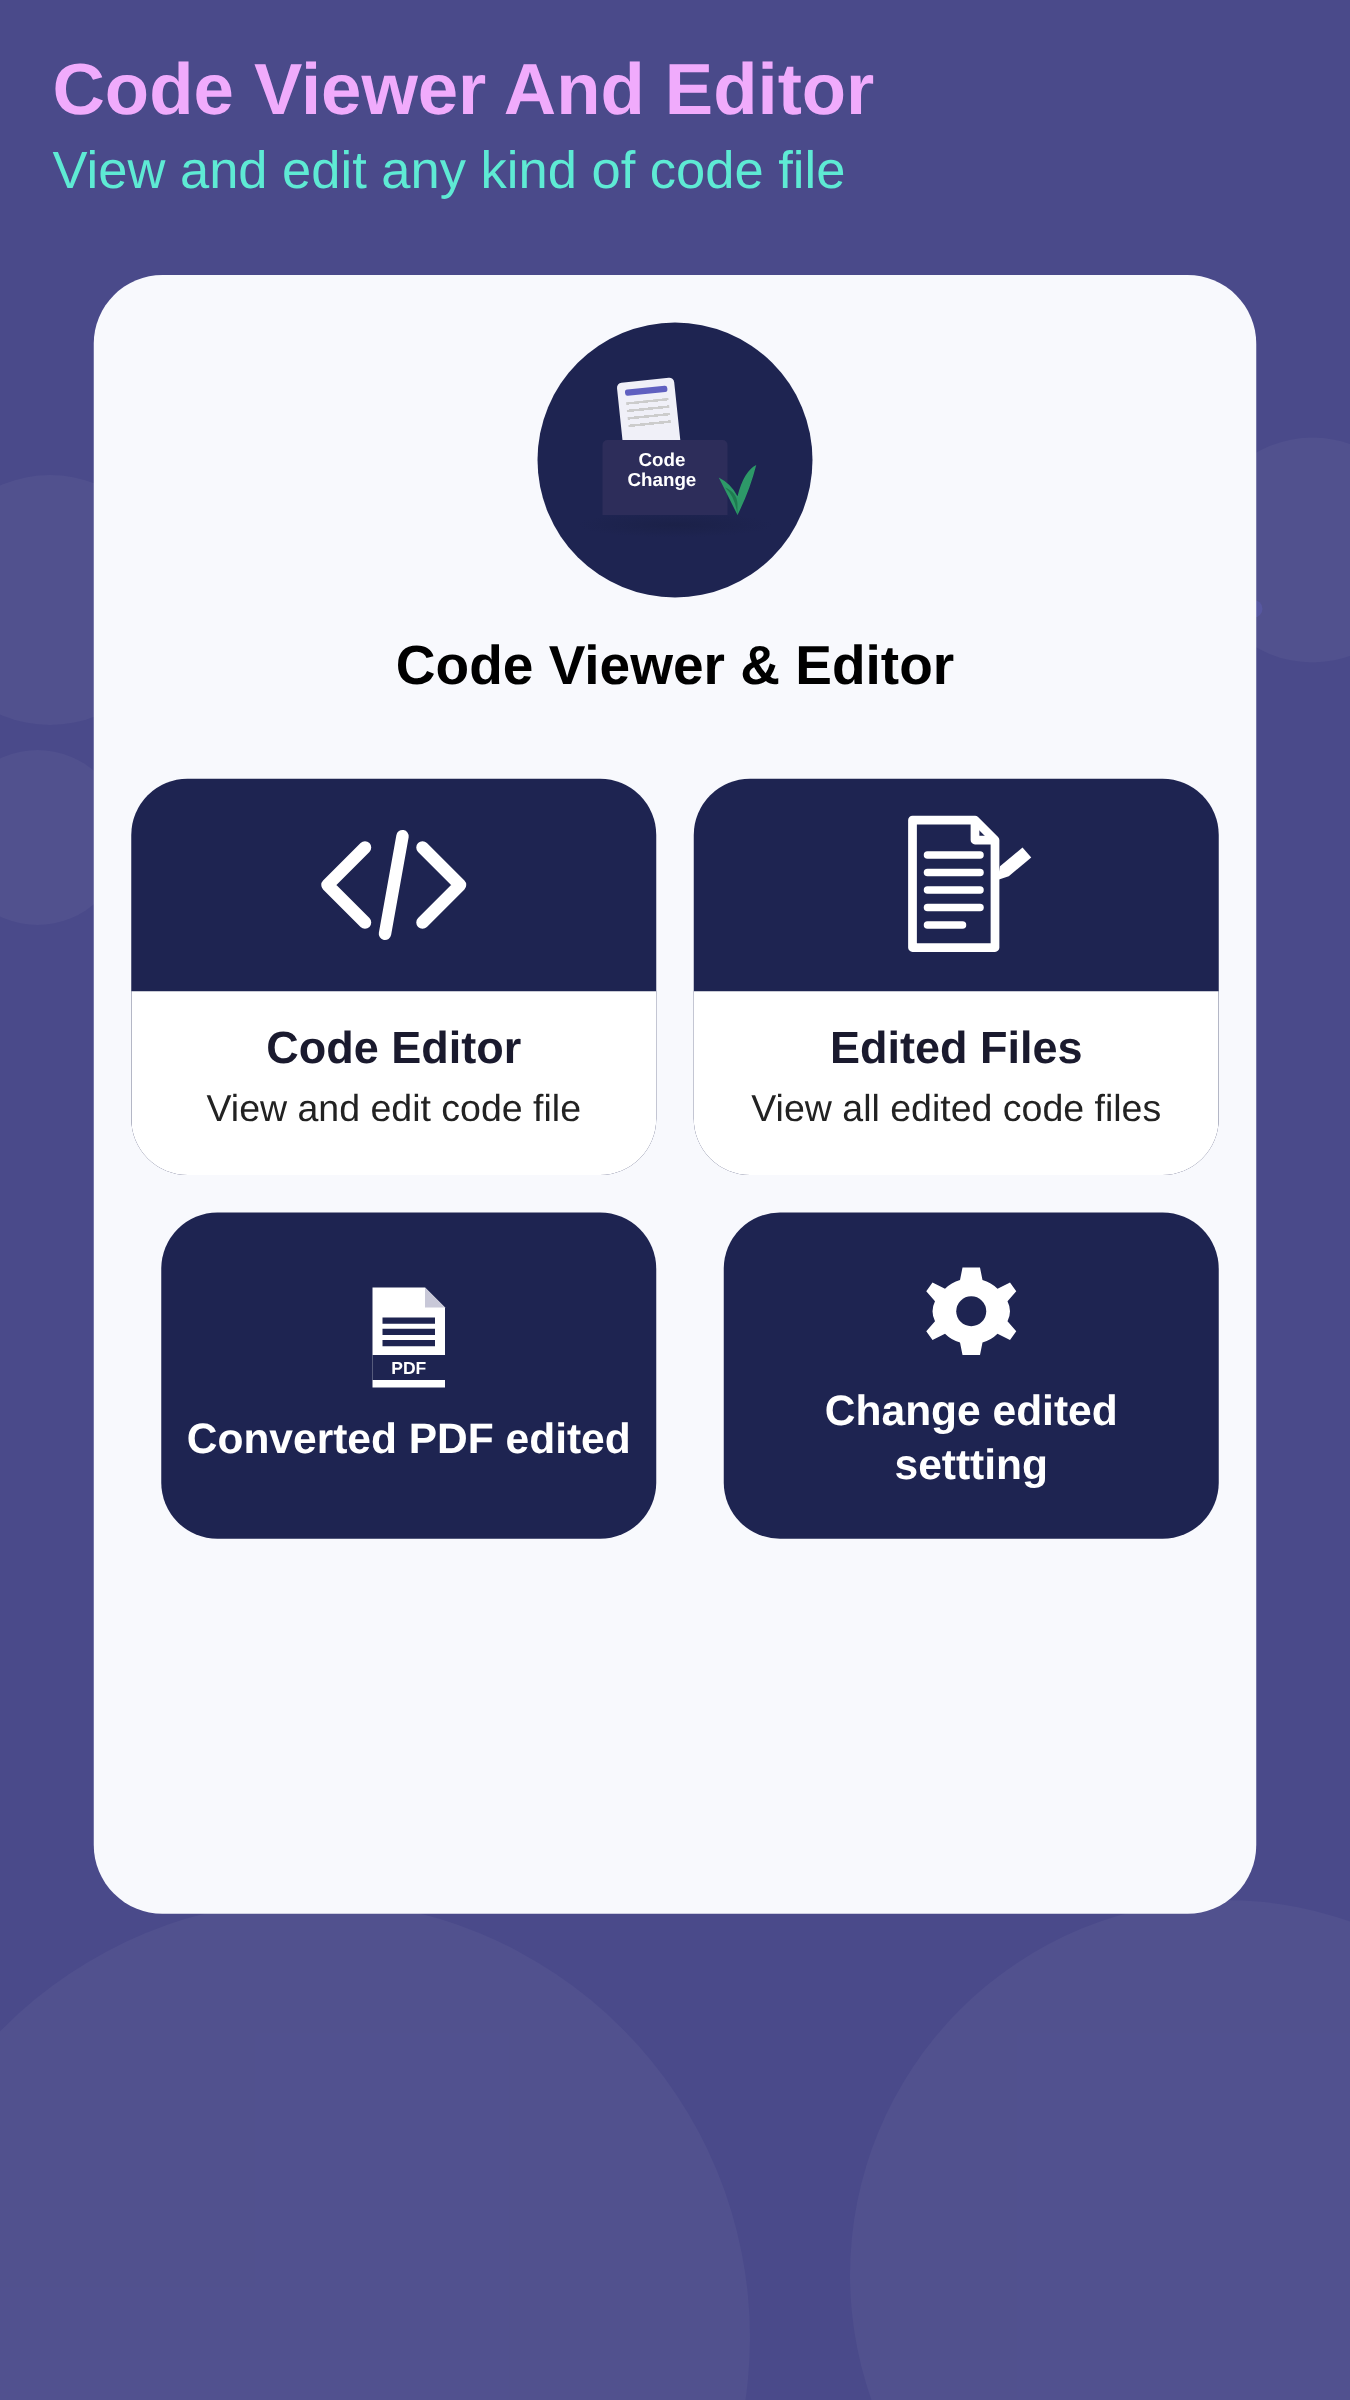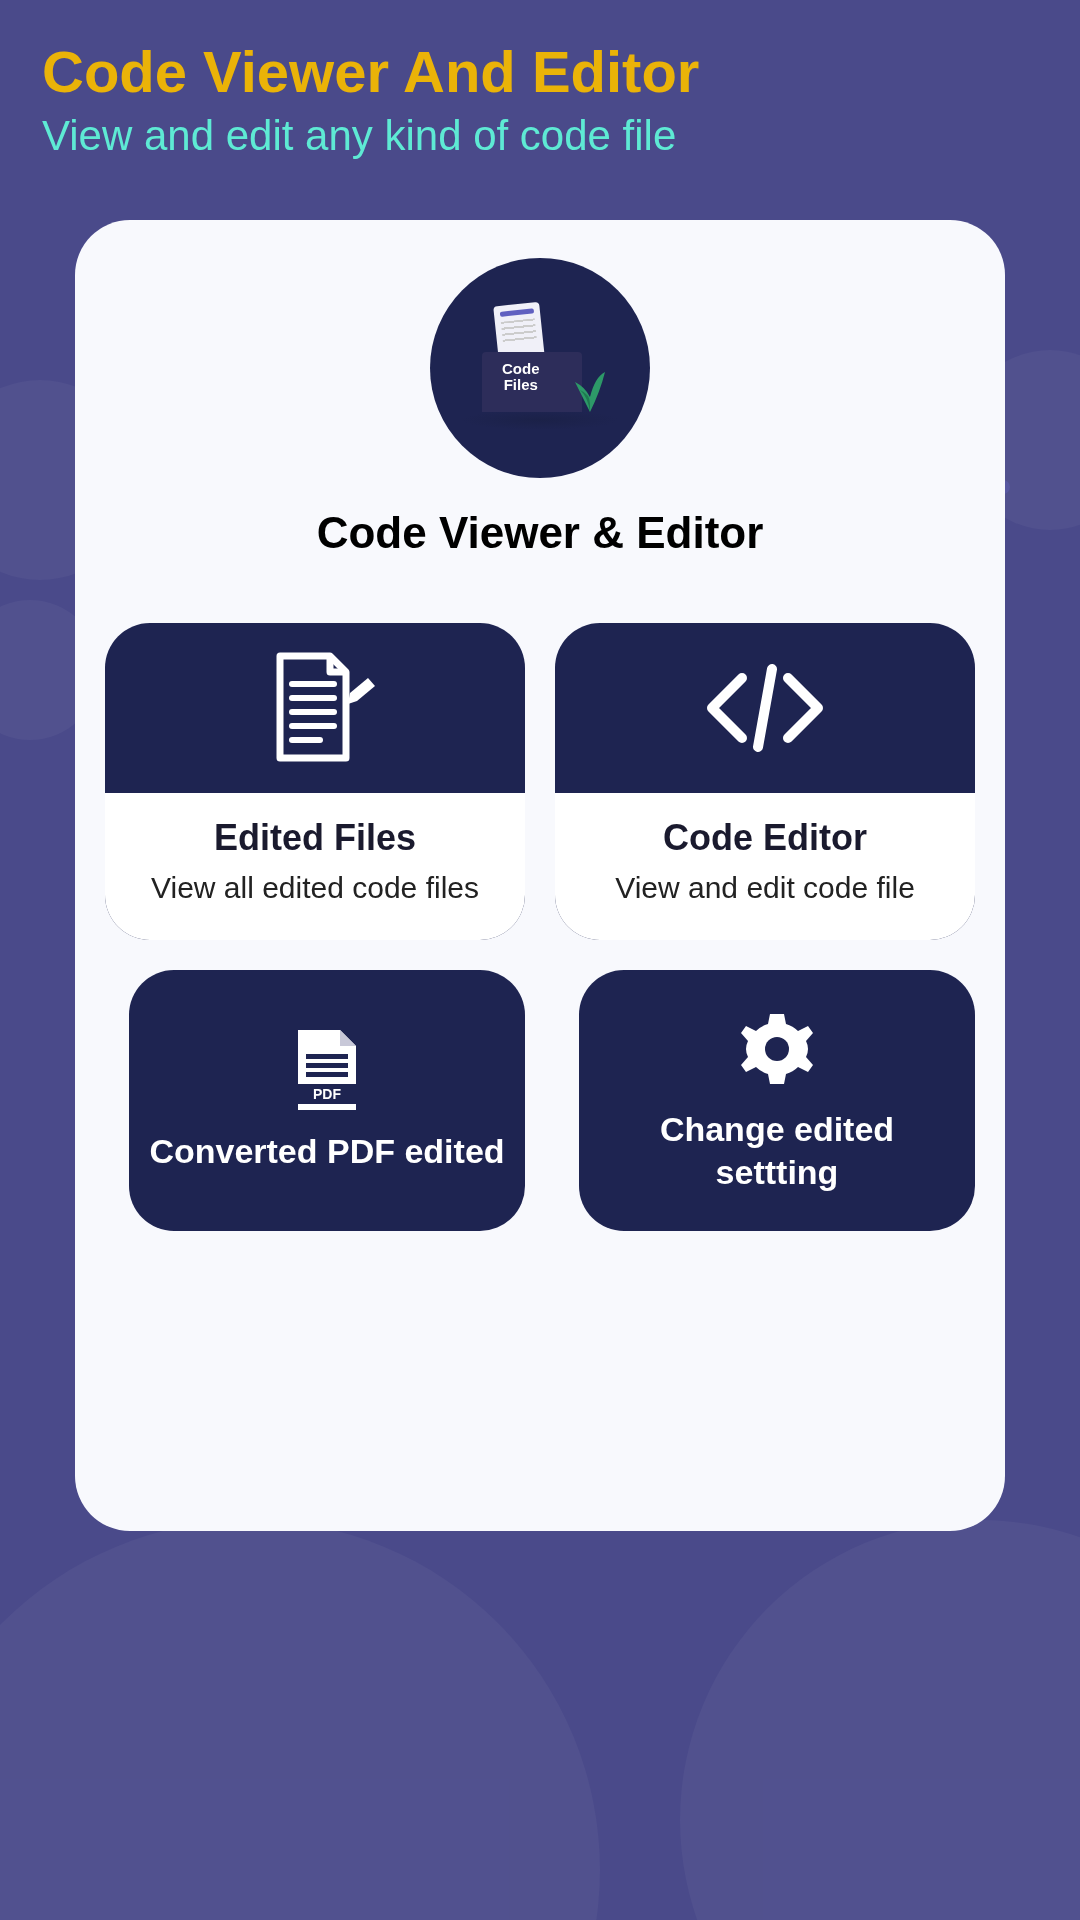--- a/index.html
+++ b/index.html
@@ -21,21 +21,21 @@
 .circle3 { width: 180px; height: 180px; right: -60px; top: 350px; }
 .circle4 { width: 700px; height: 700px; left: -100px; bottom: -300px; }
 .circle5 { width: 600px; height: 600px; right: -200px; bottom: -200px; }
 .dash { position: absolute; width: 50px; height: 14px; background: #5757a0; border-radius: 7px; right: 70px; top: 480px; }
 .header {
   padding: 40px 42px 30px;
   position: relative;
   z-index: 2;
 }
 .header-title {
-  color: #eab308;
+  color: #f0abfc;
   font-size: 58px;
   font-weight: 700;
   line-height: 1.1;
 }
 .header-subtitle {
   color: #5eead4;
   font-size: 42px;
   font-weight: 400;
   margin-top: 8px;
 }
@@ -212,65 +212,65 @@
 </div>
 
 <div class="card">
   <div class="logo-circle">
     <div class="logo-inner">
       <div class="logo-base"></div>
       <div class="logo-paper2"></div>
       <div class="logo-paper1"></div>
       <div class="logo-folder"></div>
       <div class="logo-text">
-        <span>Code</span><br><span>Files</span>
+        <span>Code</span><br><span>Change</span>
       </div>
       <svg class="logo-plant" viewBox="0 0 40 50">
         <path d="M20 50 Q10 30 5 20 Q15 25 20 35 Q25 15 35 10 Q30 30 20 50" fill="#2d9968"></path>
         <path d="M20 50 Q18 35 10 28 Q20 32 20 42" fill="#1e7a50"></path>
       </svg>
     </div>
   </div>
   <div class="app-name">Code Viewer &amp; Editor</div>
 
   <div class="grid">
+
+    <div class="tile">
+      <div class="tile-top">
+        <svg width="130" height="90" viewBox="0 0 130 90">
+          <path d="M42 15 L12 45 L42 75" stroke="#fff" stroke-width="10" fill="none" stroke-linecap="round" stroke-linejoin="round"></path>
+          <path d="M88 15 L118 45 L88 75" stroke="#fff" stroke-width="10" fill="none" stroke-linecap="round" stroke-linejoin="round"></path>
+          <line x1="72" y1="6" x2="58" y2="84" stroke="#fff" stroke-width="10" stroke-linecap="round"></line>
+        </svg>
+      </div>
+      <div class="tile-bottom">
+        <div class="tile-title">Code Editor</div>
+        <div class="tile-desc">View and edit code file</div>
+      </div>
+    </div>
 
     <div class="tile">
       <div class="tile-top">
         <svg width="130" height="120" viewBox="0 0 130 120">
           <path d="M30 8 L80 8 L96 24 L96 110 L30 110 Z" fill="none" stroke="#fff" stroke-width="7" stroke-linejoin="round"></path>
           <path d="M80 8 L80 24 L96 24" fill="none" stroke="#fff" stroke-width="7" stroke-linejoin="round"></path>
           <line x1="42" y1="36" x2="84" y2="36" stroke="#fff" stroke-width="6" stroke-linecap="round"></line>
           <line x1="42" y1="50" x2="84" y2="50" stroke="#fff" stroke-width="6" stroke-linecap="round"></line>
           <line x1="42" y1="64" x2="84" y2="64" stroke="#fff" stroke-width="6" stroke-linecap="round"></line>
           <line x1="42" y1="78" x2="84" y2="78" stroke="#fff" stroke-width="6" stroke-linecap="round"></line>
           <line x1="42" y1="92" x2="70" y2="92" stroke="#fff" stroke-width="6" stroke-linecap="round"></line>
           <path d="M100 45 L118 30 L125 38 L107 53 L98 56 Z" fill="#fff"></path>
         </svg>
       </div>
       <div class="tile-bottom">
         <div class="tile-title">Edited Files</div>
         <div class="tile-desc">View all edited code files</div>
       </div>
     </div>
 
-    <div class="tile">
-      <div class="tile-top">
-        <svg width="130" height="90" viewBox="0 0 130 90">
-          <path d="M42 15 L12 45 L42 75" stroke="#fff" stroke-width="10" fill="none" stroke-linecap="round" stroke-linejoin="round"></path>
-          <path d="M88 15 L118 45 L88 75" stroke="#fff" stroke-width="10" fill="none" stroke-linecap="round" stroke-linejoin="round"></path>
-          <line x1="72" y1="6" x2="58" y2="84" stroke="#fff" stroke-width="10" stroke-linecap="round"></line>
-        </svg>
-      </div>
-      <div class="tile-bottom">
-        <div class="tile-title">Code Editor</div>
-        <div class="tile-desc">View and edit code file</div>
-      </div>
-    </div>
-
     <div class="tile-dark">
       <div class="tile-dark-icon">
         <svg width="70" height="85" viewBox="0 0 70 85">
           <path d="M6 2 L48 2 L64 18 L64 82 L6 82 Z" fill="#fff"></path>
           <path d="M48 2 L48 18 L64 18 Z" fill="#c8c8d8"></path>
           <rect x="14" y="26" width="42" height="5" fill="#1e2451"></rect>
           <rect x="14" y="35" width="42" height="5" fill="#1e2451"></rect>
           <rect x="14" y="44" width="42" height="5" fill="#1e2451"></rect>
           <rect x="6" y="56" width="58" height="20" fill="#1e2451"></rect>
           <text x="35" y="71" text-anchor="middle" fill="#fff" font-size="14" font-weight="700" font-family="Arial">PDF</text>

